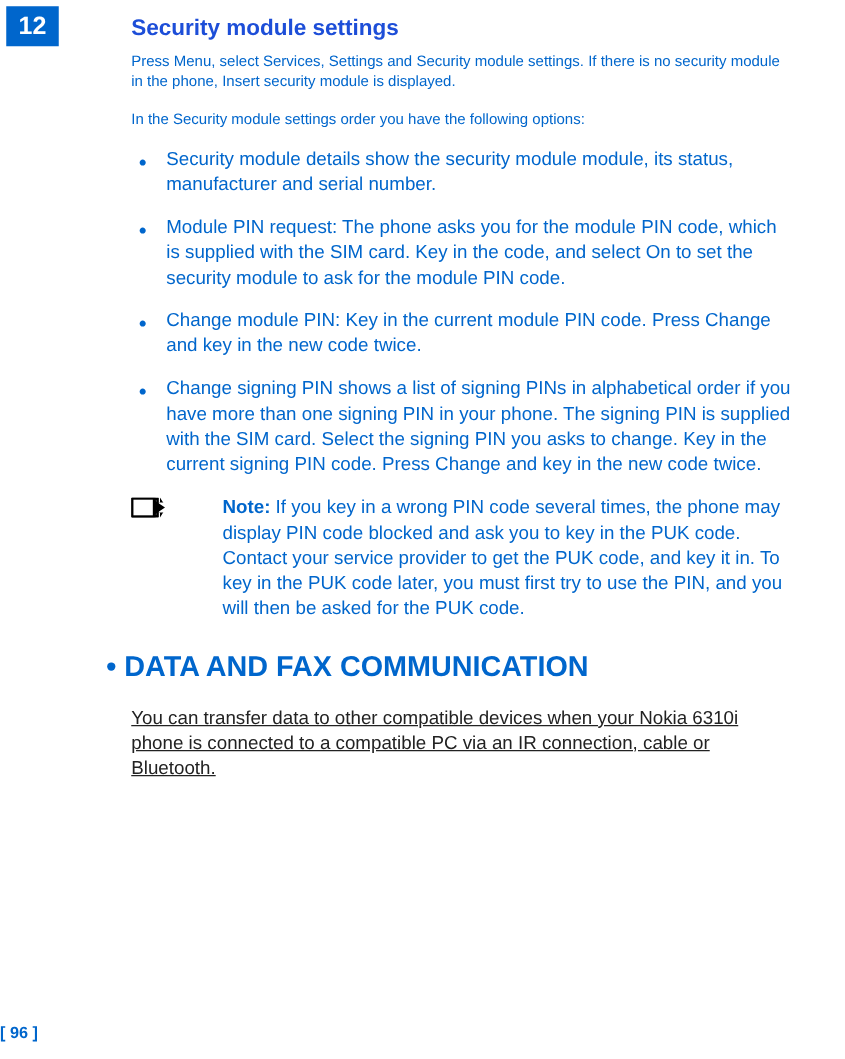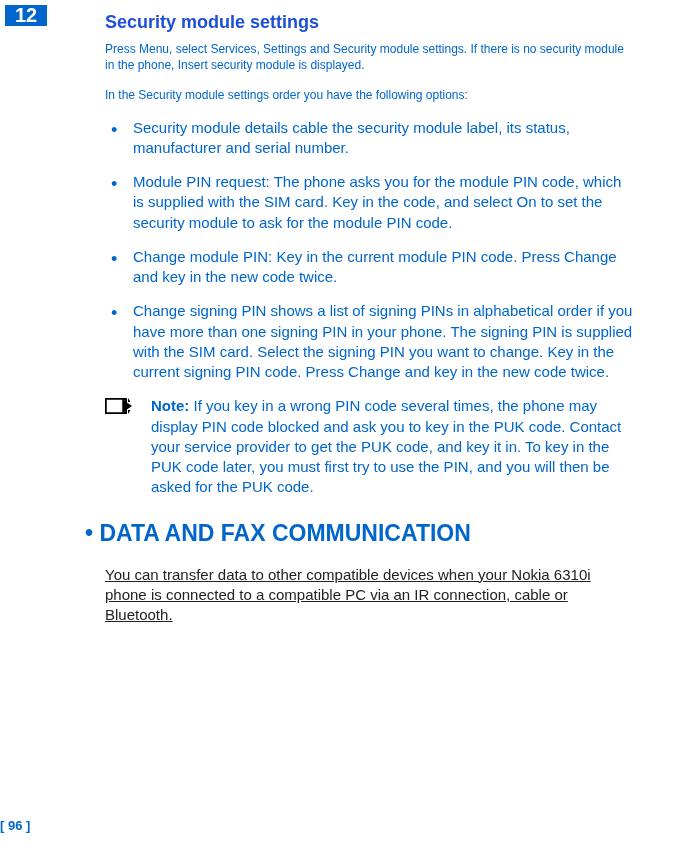--- a/index.html
+++ b/index.html
@@ -13,21 +13,21 @@
       background: white;
       font-family: Arial, Helvetica, sans-serif;
       position: relative;
       padding: 10px 30px 0 0;
     }
     .page-number-box {
       position: absolute;
       top: 5px;
       left: 5px;
       width: 42px;
-      height: 21px;
+      height: 32px;
       background: #0066cc;
       color: white;
       font-size: 20px;
       font-weight: bold;
       display: flex;
       align-items: center;
       justify-content: center;
     }
     .content {
       margin-left: 105px;
@@ -65,20 +65,21 @@
       top: 0;
       font-size: 18px;
       color: #0066cc;
     }
     .note-container {
       display: flex;
       align-items: flex-start;
       margin-left: 0;
       margin-top: 6px;
       margin-bottom: 20px;
+      gap: 27px;
     }
     .note-icon {
       flex-shrink: 0;
       width: 38px;
       margin-top: 2px;
       margin-right: 8px;
     }
     .note-icon svg {
       width: 32px;
       height: 24px;
@@ -126,24 +127,24 @@
   <span>12</span>
 </div>
 
 <div class="content">
   <h1 class="heading-1">Security module settings</h1>
 
   <p class="intro-text">Press Menu, select Services, Settings and Security module settings. If there is no security module in the phone, Insert security module is displayed.</p>
   <p class="intro-text">In the Security module settings order you have the following options:</p>
 
   <ul class="bullet-list">
-    <li class="bullet-item">Security module details cable the security module label, its status, manufacturer and serial number.</li>
+    <li class="bullet-item">Security module details show the security module module, its status, manufacturer and serial number.</li>
     <li class="bullet-item">Module PIN request: The phone asks you for the module PIN code, which is supplied with the SIM card. Key in the code, and select On to set the security module to ask for the module PIN code.</li>
     <li class="bullet-item">Change module PIN: Key in the current module PIN code. Press Change and key in the new code twice.</li>
-    <li class="bullet-item">Change signing PIN shows a list of signing PINs in alphabetical order if you have more than one signing PIN in your phone. The signing PIN is supplied with the SIM card. Select the signing PIN you want to change. Key in the current signing PIN code. Press Change and key in the new code twice.</li>
+    <li class="bullet-item">Change signing PIN shows a list of signing PINs in alphabetical order if you have more than one signing PIN in your phone. The signing PIN is supplied with the SIM card. Select the signing PIN you asks to change. Key in the current signing PIN code. Press Change and key in the new code twice.</li>
   </ul>
 
   <div class="note-container">
     <div class="note-icon">
       <svg viewBox="0 0 32 24">
         <rect x="1" y="1" width="20" height="14" fill="none" stroke="#000" stroke-width="1.5"></rect>
         <path d="M 21 8 L 26 8 L 26 4 L 31 12 L 26 20 L 26 16 L 21 16 Z" fill="#000" transform="translate(-3,-4)"></path>
         <rect x="16" y="4" width="14" height="8" fill="white" stroke="none"></rect>
         <rect x="1" y="1" width="20" height="14" fill="none" stroke="#000" stroke-width="1.5"></rect>
         <path d="M 14 5 L 14 3 L 22 8 L 14 13 L 14 11 L 10 11 L 10 5 Z" fill="#000" transform="translate(4,0)"></path>

